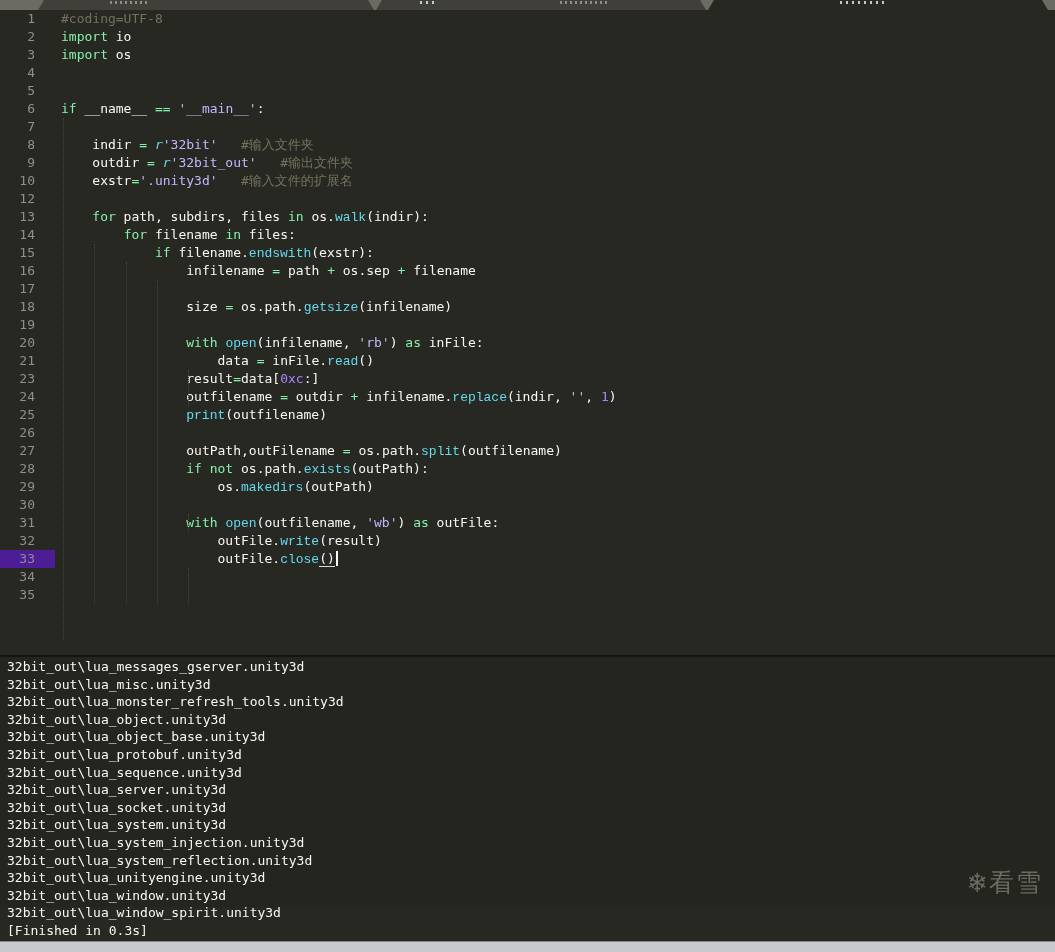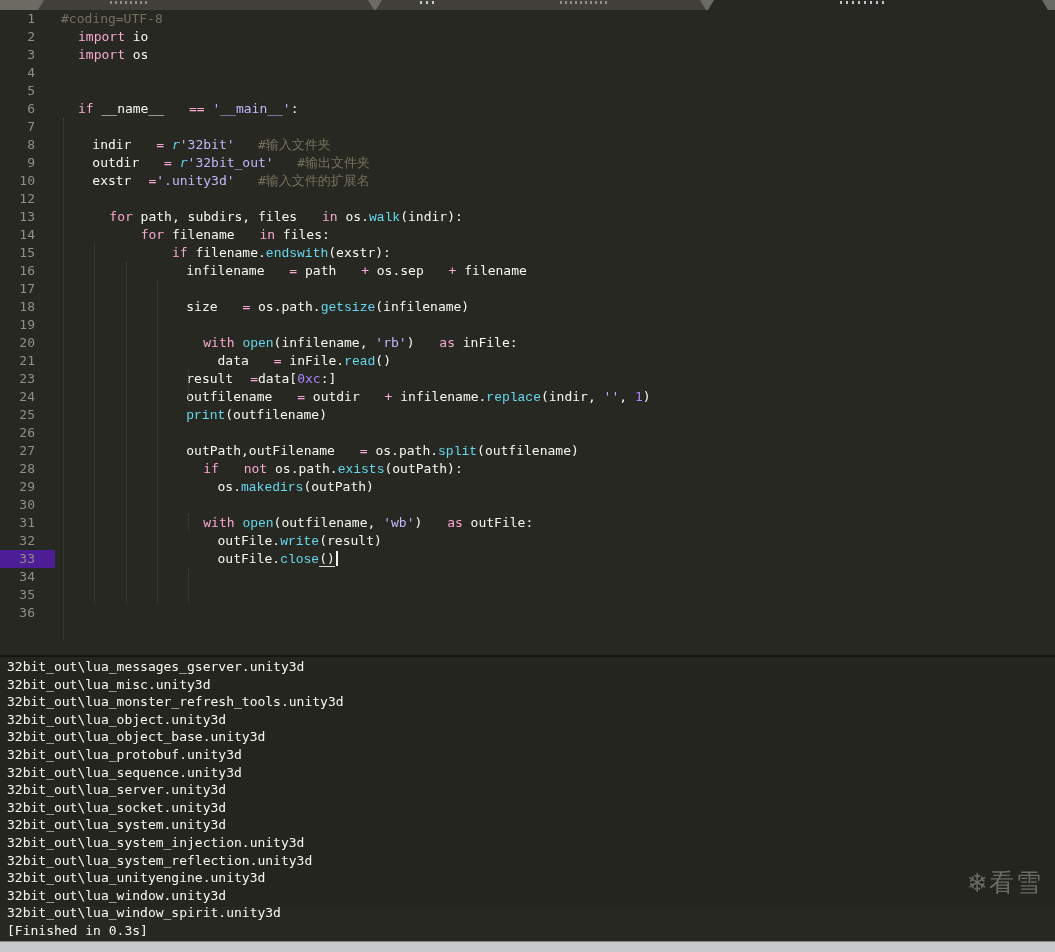--- a/index.html
+++ b/index.html
@@ -16,21 +16,21 @@
   .rem.bright{background:repeating-linear-gradient(90deg,rgba(220,228,235,.85) 0 2px,transparent 2px 6px);}
 
   
   .editor{position:absolute;left:0;top:10px;width:1055px;height:645px;
           background:#272822;overflow:hidden;font-size:13px;line-height:18px;}
   .code-row{display:flex;height:18px;}
   .gutter{width:55px;box-sizing:border-box;padding-right:20px;text-align:right;
           color:#8f908a;flex:0 0 55px;user-select:none;}
   .code-row.current .gutter{background:#4c1d95;}
   .code{white-space:pre;padding-left:6px;color:#f8f8f2;}
-  .tk-k{color:#f9a8d4;margin-left:17px;}
+  .tk-k{color:#86efac;}
   .tk-f{color:#66d9ef;font-family:Liberation Mono, monospace;}
   .tk-s{color:#c4b5fd;}
   .tk-n{color:#ae81ff;}
   .tk-c{color:#75715e;}
   .tk-p{color:#f8f8f2;}
   .tk-r{color:#66d9ef;font-style:italic;}
   .tk-u{color:#f8f8f2;border-bottom:1px solid #dcdcd4;}
   .caret{display:inline-block;width:2px;height:15px;background:#f8f8f2;
          vertical-align:-3px;margin-left:1px;}
   .guide{position:absolute;width:0;border-left:1px dotted #43443c;}
@@ -197,24 +197,20 @@
         <div class="code-row current">
           <div class="gutter">33</div>
           <div class="code"><span class="tk-p">                    outFile.</span><span class="tk-f">close</span><span class="tk-u">()</span><span class="caret"></span></div>
         </div>
         <div class="code-row">
           <div class="gutter">34</div>
           <div class="code"></div>
         </div>
         <div class="code-row">
           <div class="gutter">35</div>
-          <div class="code"></div>
-        </div>
-        <div class="code-row">
-          <div class="gutter">36</div>
           <div class="code"></div>
         </div>
       </div>
   </div>
 
   <div class="output">
     <div id="output-lines">
         <div class="out-line">32bit_out\lua_messages_gserver.unity3d</div>
         <div class="out-line">32bit_out\lua_misc.unity3d</div>
         <div class="out-line">32bit_out\lua_monster_refresh_tools.unity3d</div>

